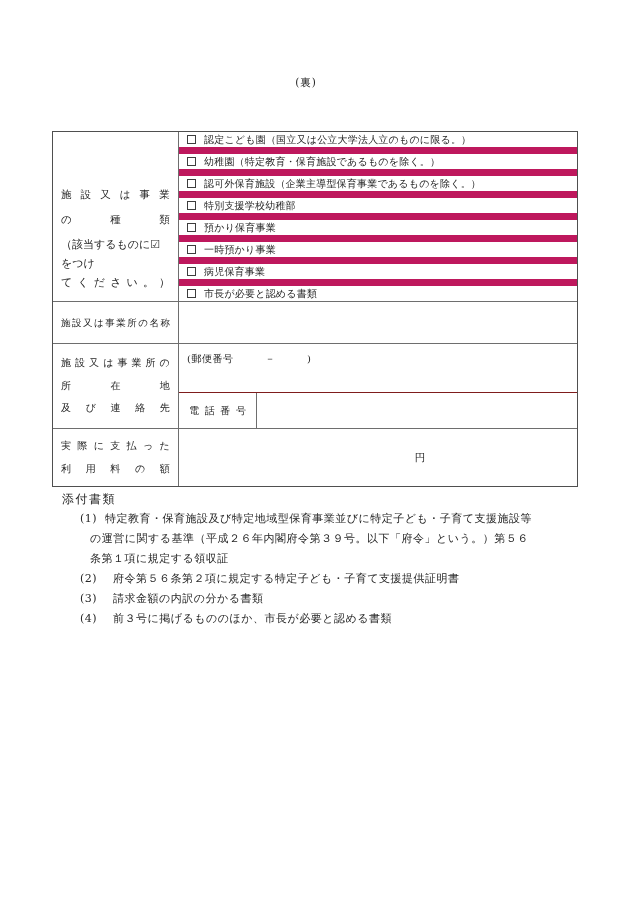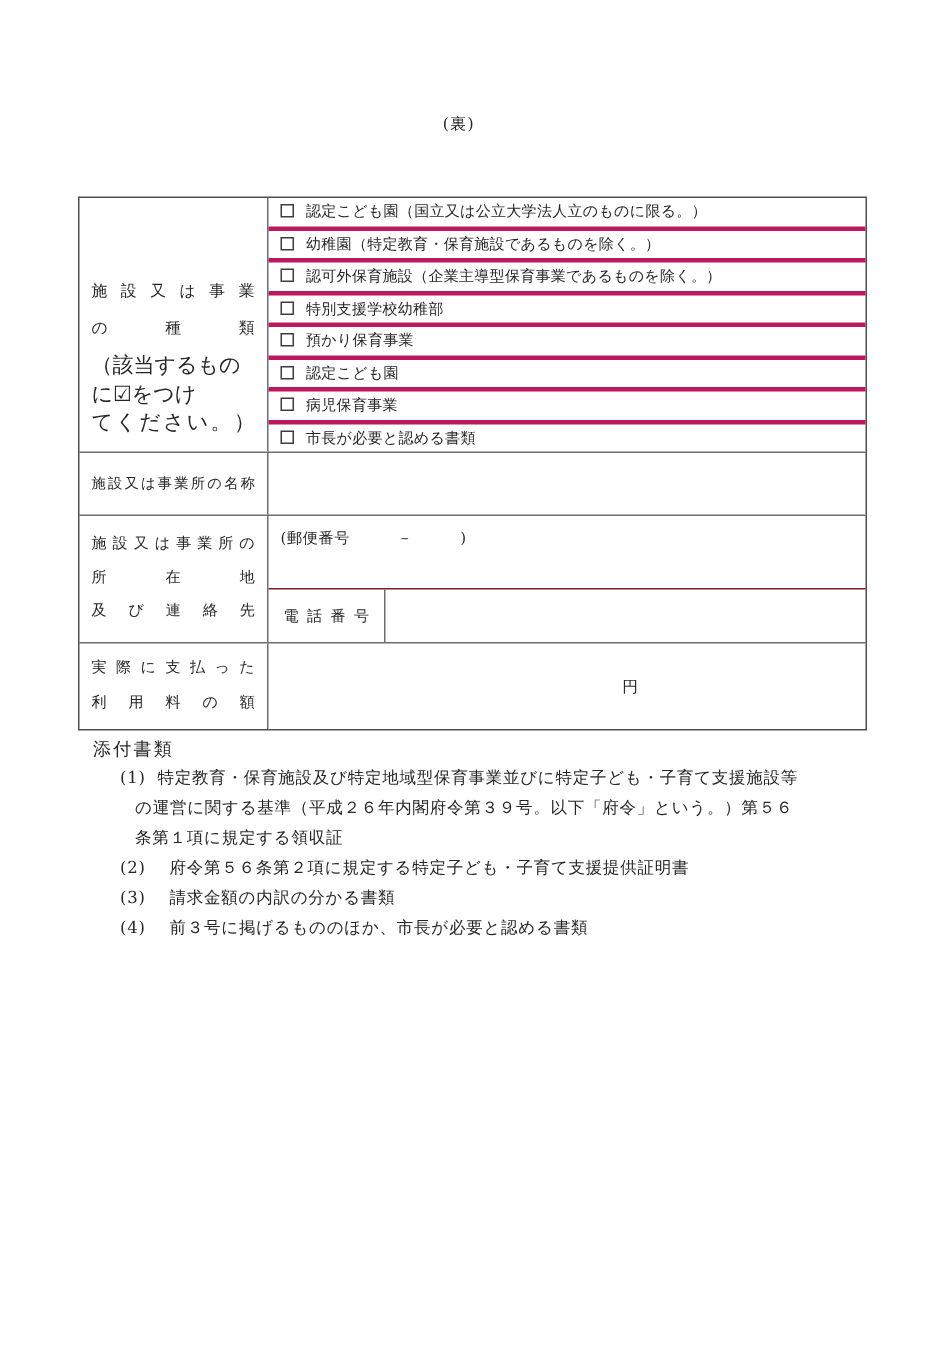--- a/index.html
+++ b/index.html
@@ -24,26 +24,26 @@
   .sec-name{height:42px;border-top:1px solid #6e6e6e;}
   .sec-address{height:85px;border-top:1px solid #6e6e6e;}
   .sec-fee{height:58px;border-top:1px solid #6e6e6e;}
   .label-cell{
     width:126px;flex:none;border-right:1px solid #6e6e6e;
     padding:0 8px;display:flex;flex-direction:column;justify-content:center;
   }
   .jl{width:100%;}
   .type-label{padding-top:12px;justify-content:flex-start;padding-top:50px;}
   .type-main{font-size:10.5px;line-height:25px;letter-spacing:0.3px;}
-  .type-note{font-size:14px;line-height:19px;letter-spacing:0;}
+  .type-note{font-size:11px;line-height:19px;letter-spacing:0;}
   .type-note.first{margin-top:3px;text-align:left;}
   .options{flex:1;display:flex;flex-direction:column;}
   .option-row{
     flex:1;display:flex;align-items:center;padding-left:8px;
-    border-bottom:3px solid #be185d;
+    border-bottom:7px solid #be185d;
   }
   .option-row:last-child{border-bottom:none;}
   .checkbox{
     width:9px;height:9px;border:1px solid #3d3d3d;flex:none;
     margin-right:8px;margin-top:-1px;background:#fff;
   }
   .opt-label{font-size:10px;letter-spacing:0.2px;white-space:nowrap;}
   .name-label,.addr-label,.fee-label,.phone-label-cell{font-size:9.5px;}
   .name-label .jl{line-height:14px;}
   .addr-label .jl,.fee-label .jl{line-height:22.5px;font-size:10px;letter-spacing:0.2px;}
@@ -127,21 +127,21 @@
         <div class="option-row">
           <span class="checkbox"></span>
           <span class="opt-label">特別支援学校幼稚部</span>
         </div>
         <div class="option-row">
           <span class="checkbox"></span>
           <span class="opt-label">預かり保育事業</span>
         </div>
         <div class="option-row">
           <span class="checkbox"></span>
-          <span class="opt-label">認定こども園</span>
+          <span class="opt-label">一時預かり事業</span>
         </div>
         <div class="option-row">
           <span class="checkbox"></span>
           <span class="opt-label">病児保育事業</span>
         </div>
         <div class="option-row">
           <span class="checkbox"></span>
           <span class="opt-label">市長が必要と認める書類</span>
         </div>
       </div>

